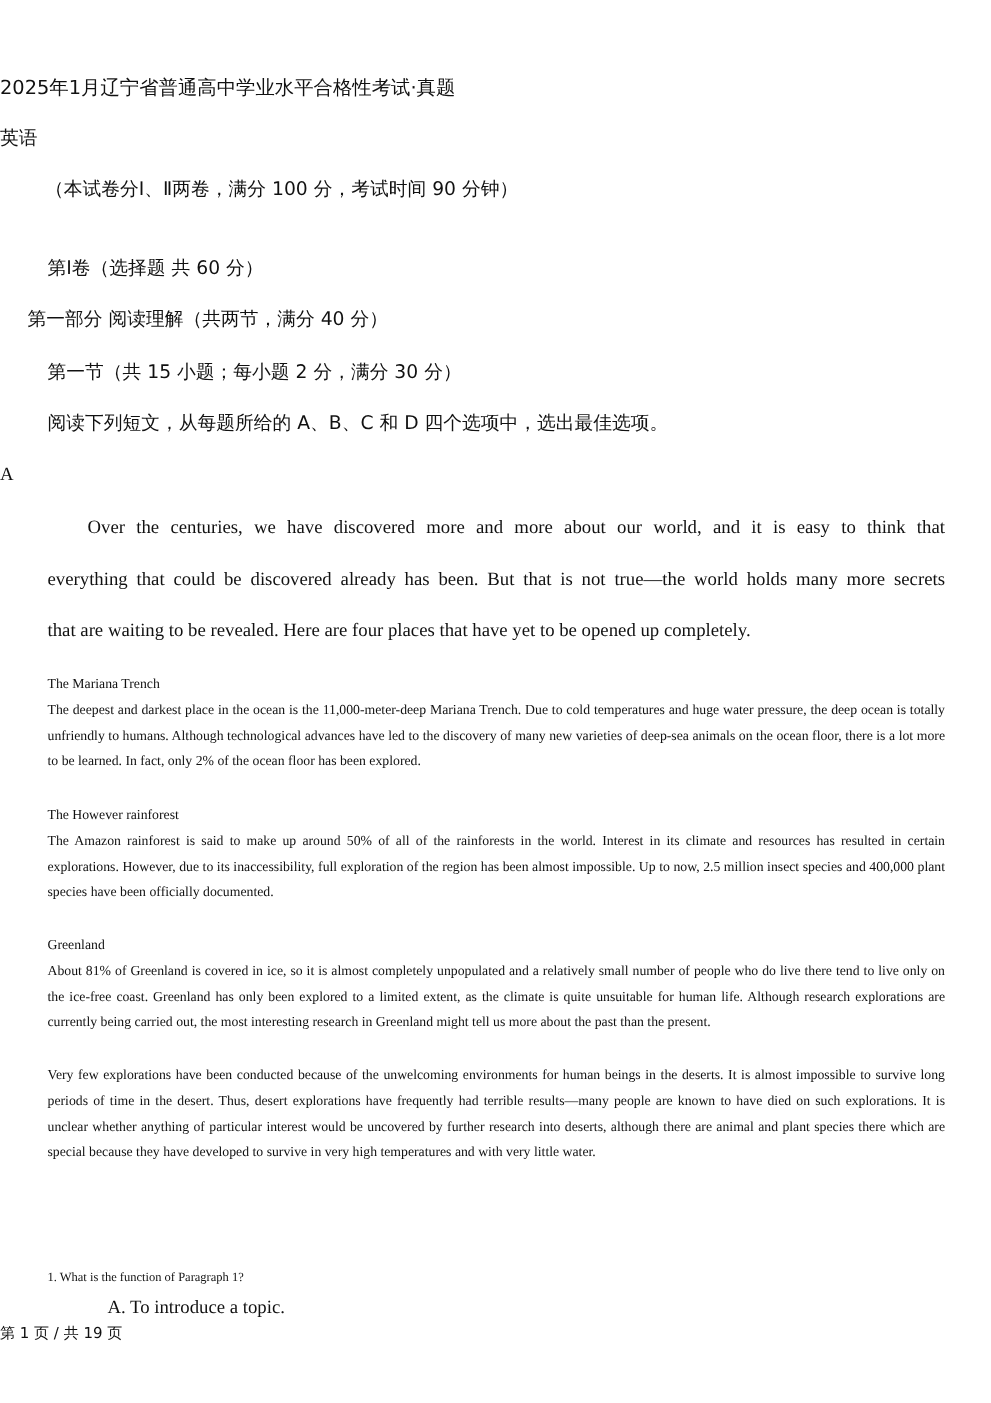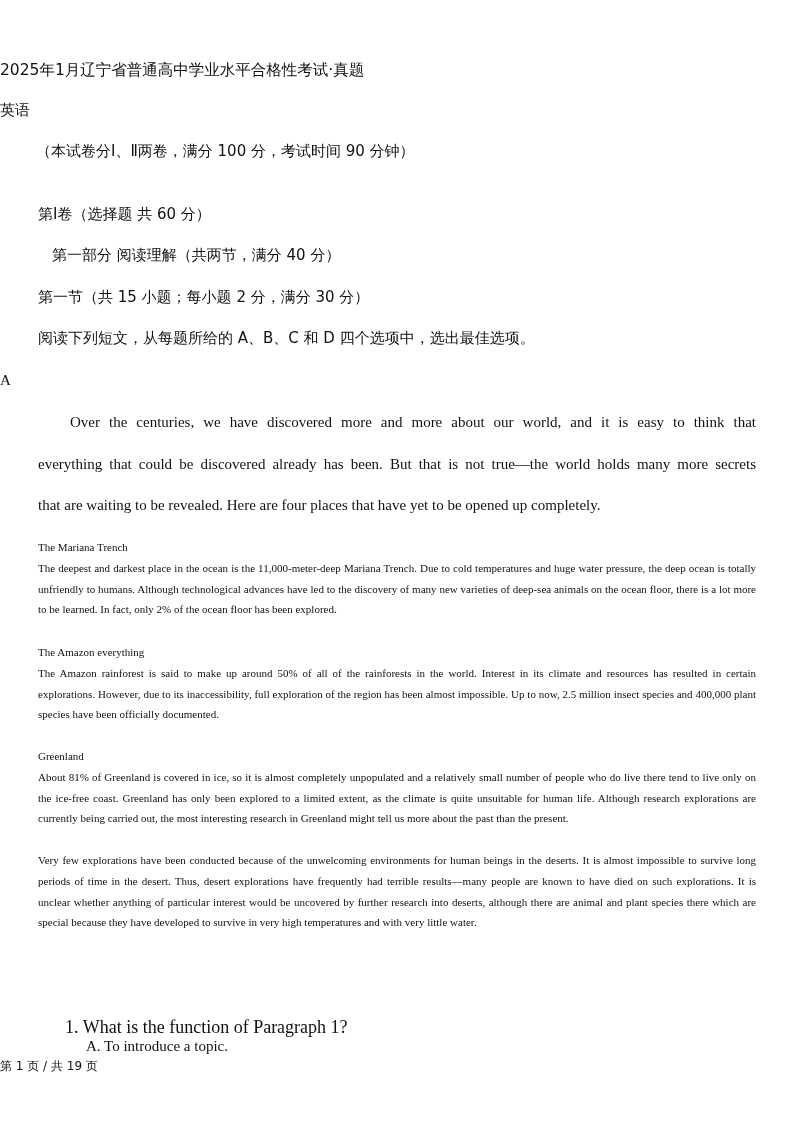--- a/index.html
+++ b/index.html
@@ -14,45 +14,45 @@
     .footer { font-family: "DejaVu Sans", sans-serif; font-size: 12px; }
   </style>
 </head>
 <body>
 
 <div class="abs center cn title" style="top:60px;">2025年1月辽宁省普通高中学业水平合格性考试·真题</div>
 <div class="abs center cn" style="top:101px;">英语</div>
 <div class="abs cn" style="top:142px; left:36px;">（本试卷分Ⅰ、Ⅱ两卷，满分 100 分，考试时间 90 分钟）</div>
 
 <div class="abs cn" style="top:205px; left:38px;">第Ⅰ卷（选择题  共 60 分）</div>
-<div class="abs cn" style="top:246px; left:52px;">第一部分  阅读理解（共两节，满分 40 分）</div>
+<div class="abs cn" style="top:246px; left:22px;">第一部分  阅读理解（共两节，满分 40 分）</div>
 <div class="abs cn" style="top:288px; left:38px;">第一节（共 15 小题；每小题 2 分，满分 30 分）</div>
 <div class="abs cn" style="top:329px; left:38px;">阅读下列短文，从每题所给的 A、B、C 和 D 四个选项中，选出最佳选项。</div>
 
 <div class="abs center" style="top:372px; font-size:15px;">A</div>
 
 <div class="line just" style="top:412px; left:70px; width:686px;">Over the centuries, we have discovered more and more about our world, and it is easy to think that</div>
 <div class="line just" style="top:454px;">everything that could be discovered already has been. But that is not true—the world holds many more secrets</div>
 <div class="line" style="top:495px;">that are waiting to be revealed. Here are four places that have yet to be opened up completely.</div>
 
 <div class="block" style="top:537px;">
   <div>The Mariana Trench</div>
   <div>The deepest and darkest place in the ocean is the 11,000-meter-deep Mariana Trench. Due to cold temperatures and huge water pressure, the deep ocean is totally unfriendly to humans. Although technological advances have led to the discovery of many new varieties of deep-sea animals on the ocean floor, there is a lot more to be learned. In fact, only 2% of the ocean floor has been explored.</div>
 </div>
 
 <div class="block" style="top:642px;">
-  <div>The Amazon everything</div>
+  <div>The However rainforest</div>
   <div>The Amazon rainforest is said to make up around 50% of all of the rainforests in the world. Interest in its climate and resources has resulted in certain explorations. However, due to its inaccessibility, full exploration of the region has been almost impossible. Up to now, 2.5 million insect species and 400,000 plant species have been officially documented.</div>
 </div>
 
 <div class="block" style="top:746px;">
   <div>Greenland</div>
   <div>About 81% of Greenland is covered in ice, so it is almost completely unpopulated and a relatively small number of people who do live there tend to live only on the ice-free coast. Greenland has only been explored to a limited extent, as the climate is quite unsuitable for human life. Although research explorations are currently being carried out, the most interesting research in Greenland might tell us more about the past than the present.</div>
 </div>
 
 <div class="block" style="top:850px;">
   <div>Very few explorations have been conducted because of the unwelcoming environments for human beings in the deserts. It is almost impossible to survive long periods of time in the desert. Thus, desert explorations have frequently had terrible results—many people are known to have died on such explorations. It is unclear whether anything of particular interest would be uncovered by further research into deserts, although there are animal and plant species there which are special because they have developed to survive in very high temperatures and with very little water.</div>
 </div>
 
-<div class="abs" style="top:1017px; left:38px; font-size:18px;margin-left:27px;">1. What is the function of Paragraph 1?</div>
+<div class="abs" style="top:1017px; left:38px; font-size:10px;">1. What is the function of Paragraph 1?</div>
 <div class="abs" style="top:1038px; left:86px; font-size:15px;text-align:right;">A. To introduce a topic.</div>
 
 <div class="abs center footer" style="top:1058px;">第 1 页 / 共 19 页</div>
 
 </body></html>

